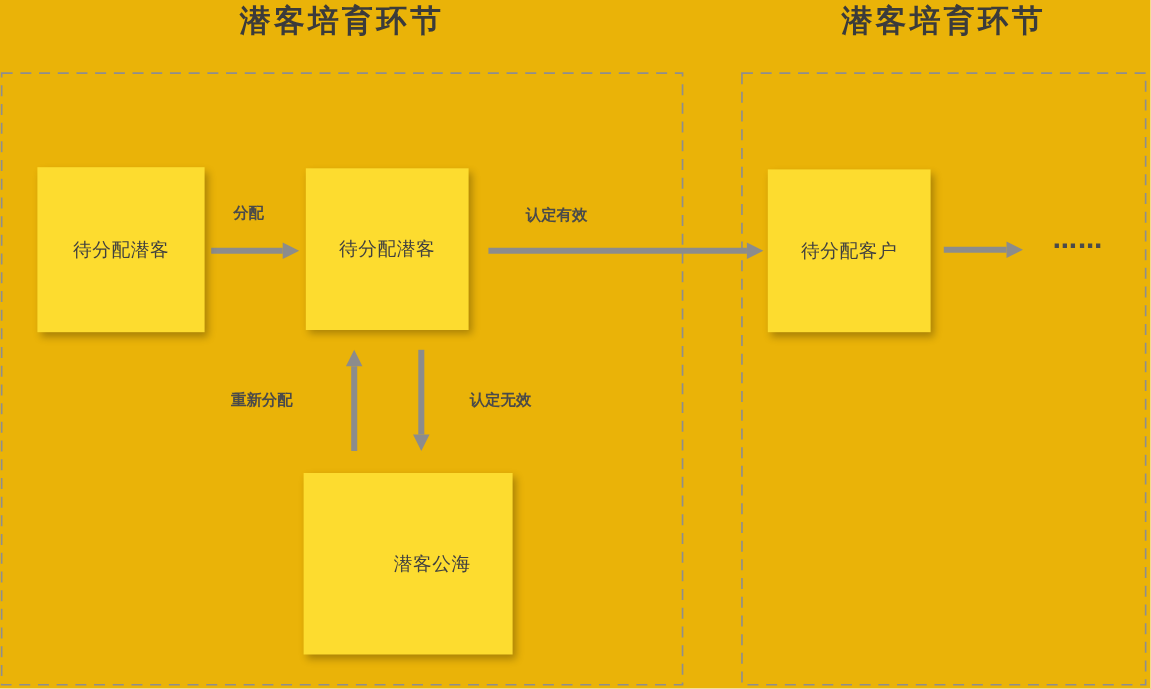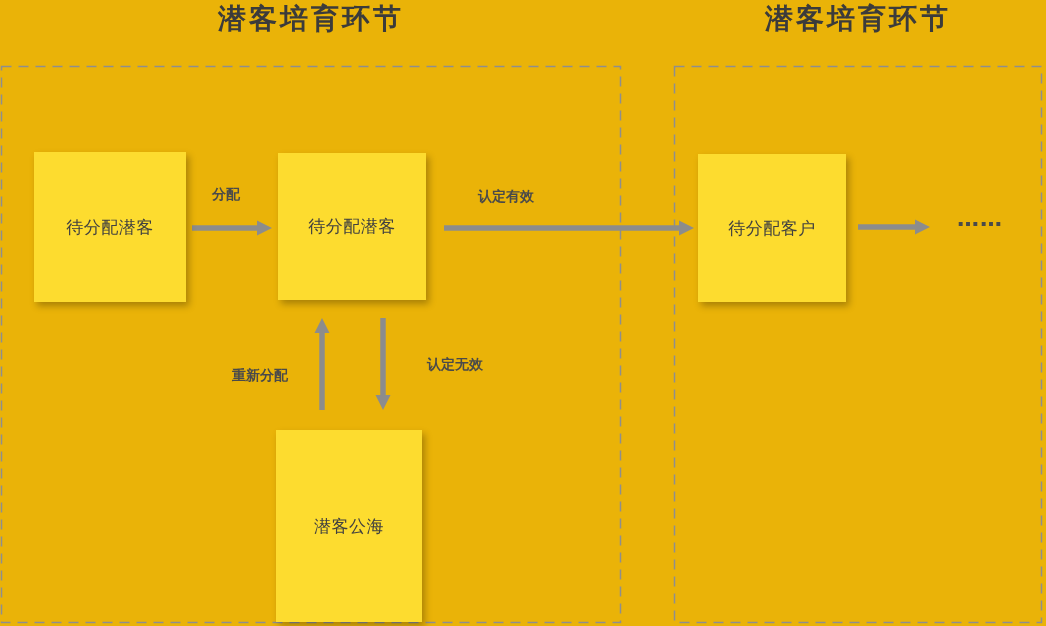--- a/index.html
+++ b/index.html
@@ -44,33 +44,33 @@
     align-items: center;
     justify-content: center;
     font-size: 17px;
     color: #404040;
     letter-spacing: 0.5px;
     text-align: center;
   }
   .node.pending-leads     { left: 34px;  top: 152px; width: 152px; height: 150px; }
   .node.following-leads   { left: 278px; top: 153px; width: 148px; height: 147px; }
   .node.pending-customers { left: 698px; top: 154px; width: 148px; height: 148px; }
-  .node.lead-pool         { left: 276px; top: 430px; width: 146px; height: 192px; }
+  .node.lead-pool         { left: 276px; top: 430px; width: 146px; height: 165px; padding-left: 44px; }
 
   .edge-label {
     position: absolute;
     font-size: 14px;
     font-weight: bold;
     color: #4A4A4A;
     line-height: 24px;
     white-space: nowrap;
   }
   .edge-label.assign   { left: 186px; top: 182px; width: 80px;  text-align: center; }
   .edge-label.valid    { left: 478px; top: 184px; width: 120px; text-align: left; }
-  .edge-label.reassign { left: 210px; top: 352px; width: 100px; text-align: center; margin-top: 11px; }
+  .edge-label.reassign { left: 210px; top: 352px; width: 100px; text-align: left; }
   .edge-label.invalid  { left: 400px; top: 352px; width: 110px; text-align: center; }
 
   .ellipsis {
     position: absolute;
     left: 940px; top: 204px;
     width: 80px;
     text-align: center;
     font-size: 22px;
     font-weight: bold;
     color: #4A4A4A;

